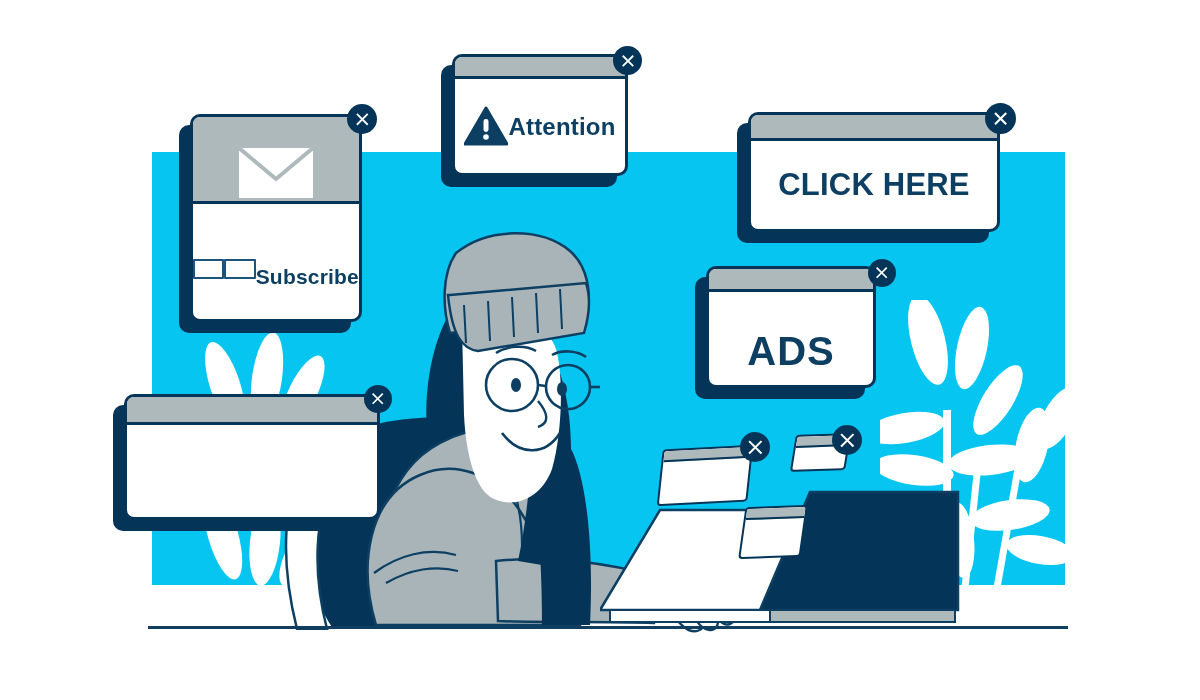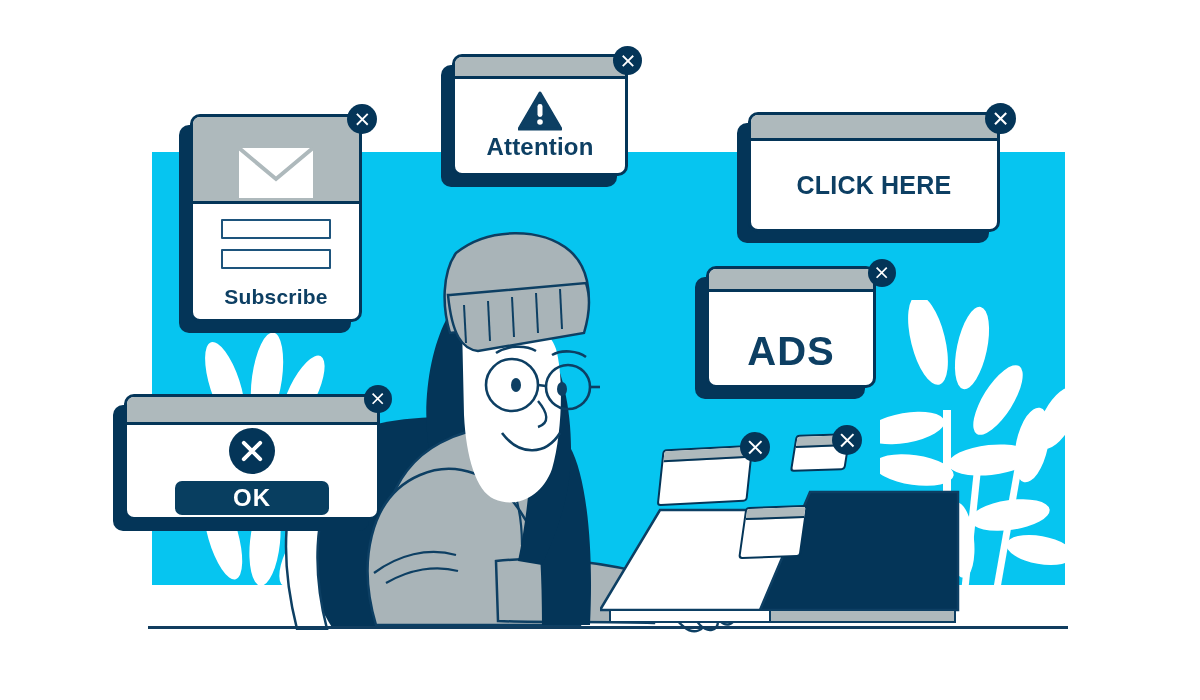--- a/index.html
+++ b/index.html
@@ -11,41 +11,41 @@
   
   .win{position:absolute;}
   .win .shadow{position:absolute;left:-11px;top:11px;width:100%;height:100%;
     background:#043558;border-radius:10px;}
   .win .frame{position:absolute;left:0;top:0;width:100%;height:100%;
     background:#ffffff;border:3px solid #043558;border-radius:10px;box-sizing:border-box;
     overflow:hidden;}
   .win .titlebar{height:var(--tb,34px);background:#aeb9bc;border-bottom:3px solid #043558;
     box-sizing:border-box;}
   .win .body{position:relative;height:calc(100% - var(--tb,34px));
-    display:flex;flex-direction:column;align-items:center;justify-content:center;}
+    display:flex;flex-direction:row;align-items:center;justify-content:center;}
   .closebtn{position:absolute;width:var(--cs,30px);height:var(--cs,30px);border-radius:50%;
     background:#043558;display:flex;align-items:center;justify-content:center;z-index:6;}
   .closebtn svg{width:62%;height:62%;display:block;}
   .wtitle{color:#0d3f63;font-weight:bold;letter-spacing:.2px;}
 
   
   #win-subscribe{left:190px;top:114px;width:172px;height:208px;--tb:87px;}
   #win-subscribe .field{width:110px;height:20px;border:2px solid #1d547c;
     background:#fff;box-sizing:border-box;margin-bottom:10px;border-radius:1px;}
-  #win-subscribe .body{justify-content:center;padding-top:2px;}
+  #win-subscribe .body{justify-content:center;padding-top:12px;}
   #win-subscribe .wtitle{font-size:21px;margin-top:6px;}
   .envelope{position:absolute;left:50%;top:30px;transform:translateX(-50%);}
 
   
   #win-attention{left:452px;top:54px;width:176px;height:122px;--tb:22px;}
   #win-attention .wtitle{font-size:24px;margin-top:2px;}
 
   
   #win-click{left:748px;top:112px;width:252px;height:120px;--tb:26px;}
-  #win-click .wtitle{font-size:25px;}
+  #win-click .wtitle{font-size:31px;}
 
   
   #win-ads{left:706px;top:266px;width:170px;height:122px;--tb:23px;}
   #win-ads .wtitle{font-size:40px;letter-spacing:1px;margin-top:25px;}
 
   
   #win-ok{left:124px;top:394px;width:256px;height:126px;--tb:28px;}
   #win-ok .bigx{width:46px;height:46px;border-radius:50%;background:#043558;
     display:flex;align-items:center;justify-content:center;margin-bottom:7px;}
   #win-ok .okbtn{background:#083e60;border-radius:7px;color:#fff;font-weight:bold;
@@ -284,28 +284,20 @@
   <div class="closebtn" style="left:868px;top:259px;--cs:28px;">
     <svg viewBox="0 0 24 24">
       <path d="M5 5 L19 19 M19 5 L5 19" stroke="#ffffff" stroke-width="2.4" fill="none"></path>
     </svg>
   </div>
 
   <div class="win" id="win-ok">
     <div class="shadow"></div>
     <div class="frame">
       <div class="titlebar"></div>
-      <div class="body">
-        <div class="bigx">
-          <svg viewBox="0 0 24 24" width="28" height="28">
-            <path d="M5 5 L19 19 M19 5 L5 19" stroke="#ffffff" stroke-width="3.4" stroke-linecap="round" fill="none"></path>
-          </svg>
-        </div>
-        <div class="okbtn">OK</div>
-      </div>
     </div>
   </div>
   <div class="closebtn" style="left:364px;top:385px;--cs:28px;">
     <svg viewBox="0 0 24 24">
       <path d="M5 5 L19 19 M19 5 L5 19" stroke="#ffffff" stroke-width="2.4" fill="none"></path>
     </svg>
   </div>
 
   <div class="floor"></div>
 

